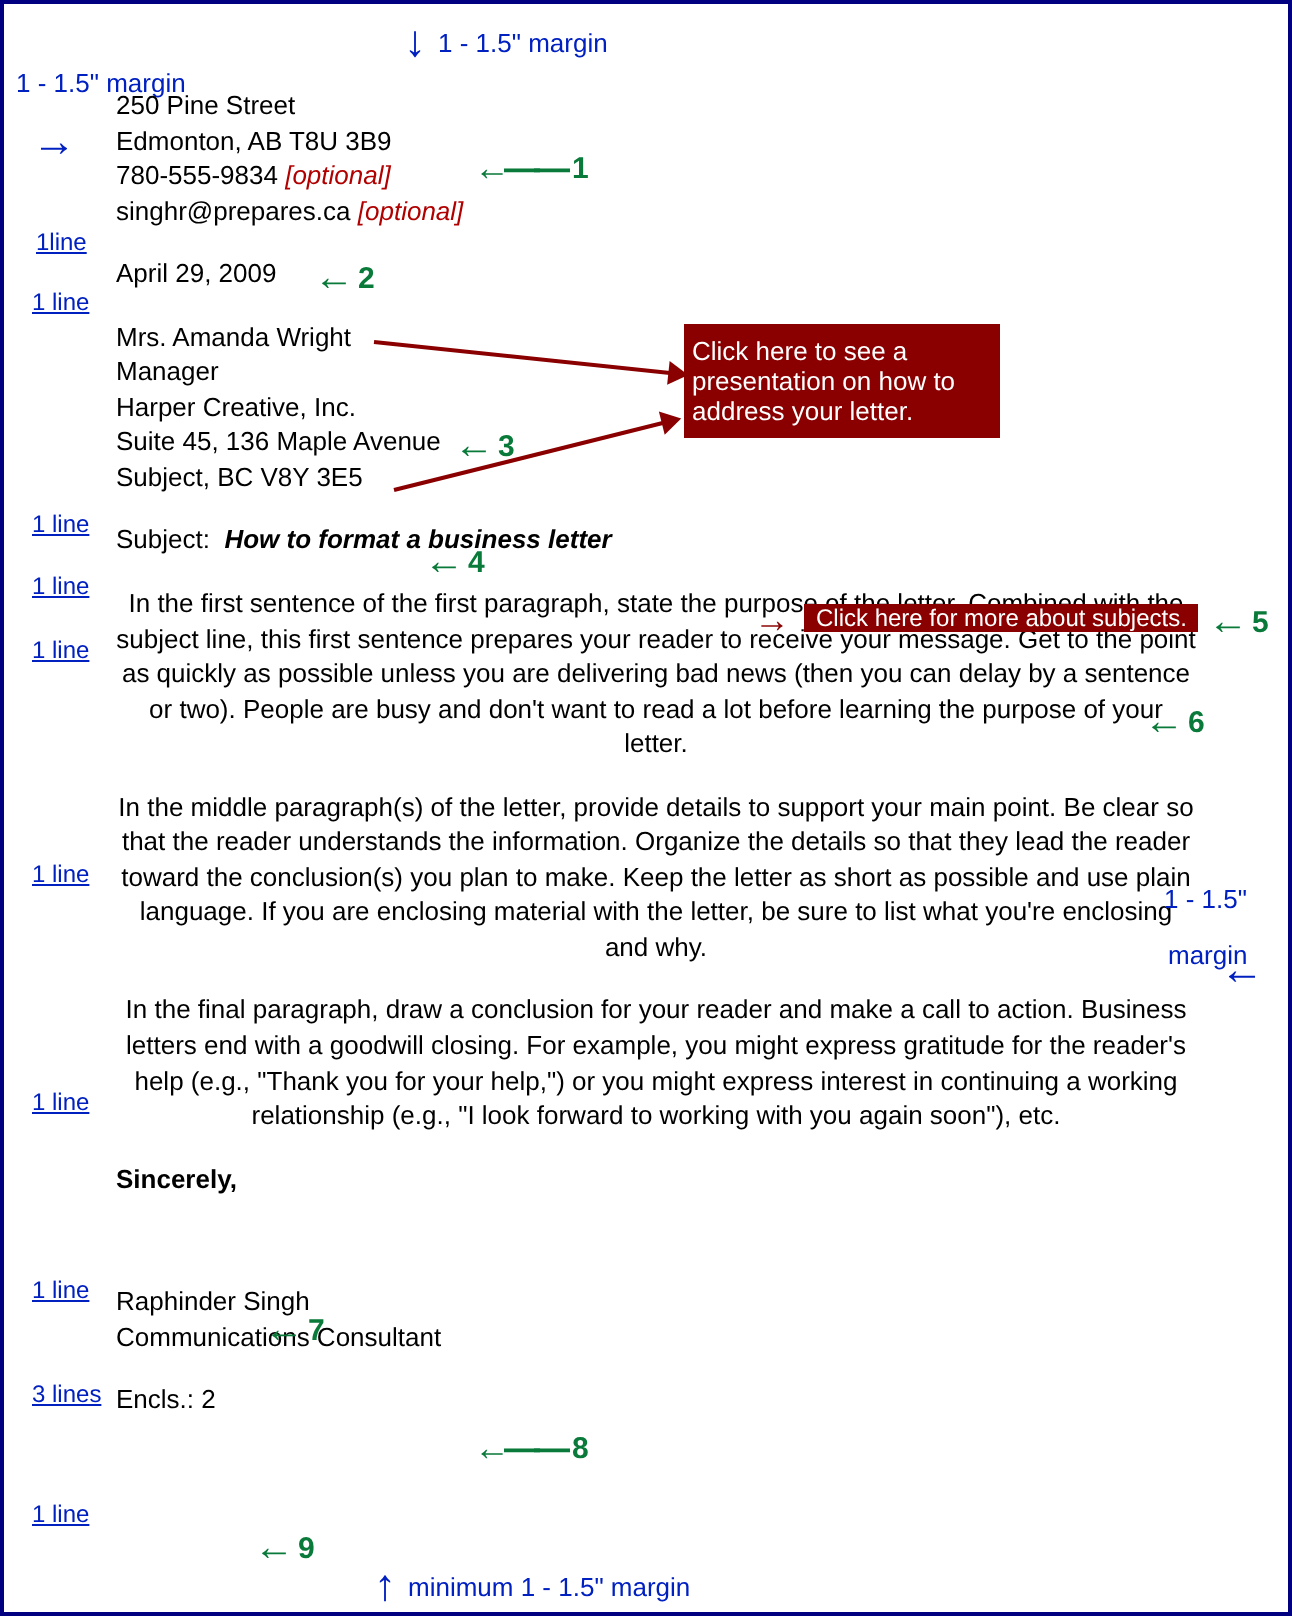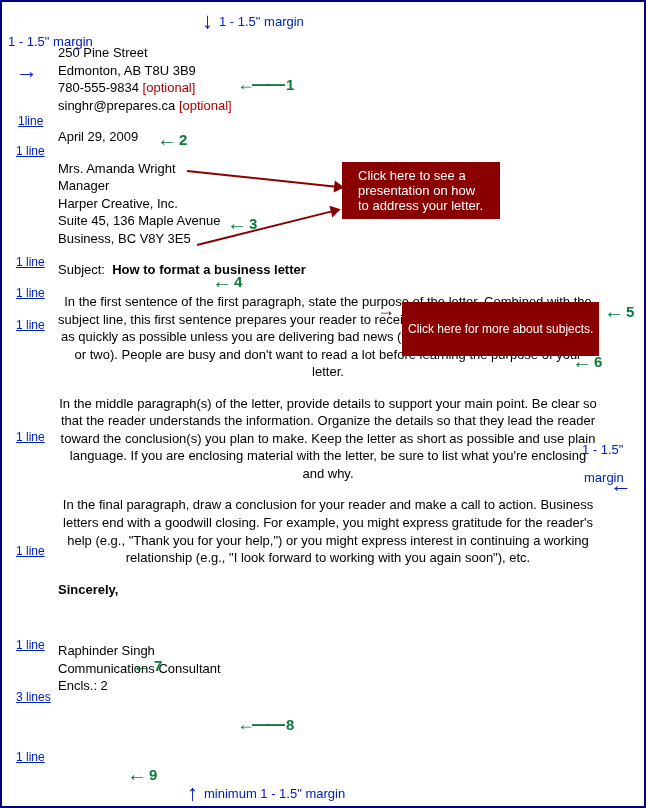--- a/index.html
+++ b/index.html
@@ -19,26 +19,26 @@
     position: absolute;
     left: 56px;
     top: 42px;
     width: 540px;
     font-size: 13px;
     color: #000;
     line-height: 1.35;
   }
   .block { margin-bottom: 14px; }
   .line { display: block; }
-  .optional { color: #b00000; }
+  .optional { color: #b00000; font-style: italic; }
   .subject-label { }
-  .subject-text { font-weight: bold; }
+  .subject-text { font-weight: bold; font-style: italic; }
   .para { margin-bottom: 14px; text-align: center; }
   .closing { margin-top: 4px; margin-bottom: 44px; font-weight: bold; }
-  .sig-title { }
+  .sig-title { margin-bottom: 14px; }
   .encl { }
 
   
   .anno {
     position: absolute;
     color: #0020c0;
     font-size: 13px;
     white-space: nowrap;
   }
   .anno.small { font-size: 12px; text-decoration: underline; }
@@ -115,27 +115,27 @@
     border-top: 6px solid transparent;
     border-bottom: 6px solid transparent;
   }
 
   
   .redbox {
     position: absolute;
     background: #8a0000;
     color: #fff;
     font-size: 13px;
-    padding: 6px 16px;
+    padding: 6px 4px;
     box-sizing: border-box;
     cursor: pointer;
   }
   .redbox.small {
     font-size: 12px;
-    padding: 20px 6px;
+    padding: 0 6px;
     white-space: nowrap;
   }
 </style>
 </head>
 <body>
 
 <div class="page">
 
   <div class="anno" style="left:200px; top:6px; display:flex; align-items:center; gap:6px;">
     <span class="arrow-blue-down"></span>
@@ -166,21 +166,21 @@
 
     <div class="block">
       <span>April 29, 2009</span>
     </div>
 
     <div class="block">
       <span class="line">Mrs. Amanda Wright</span>
       <span class="line">Manager</span>
       <span class="line">Harper Creative, Inc.</span>
       <span class="line">Suite 45, 136 Maple Avenue</span>
-      <span class="line">Business, BC V8Y 3E5</span>
+      <span class="line">Subject, BC V8Y 3E5</span>
     </div>
 
 
     <div class="block">
       <span class="subject-label">Subject:</span>&nbsp;
       <span class="subject-text">How to format a business letter</span>
     </div>
 
     <div class="para">In the first sentence of the first paragraph, state the purpose of the letter. Combined with the subject line, this first sentence prepares your reader to receive your message. Get to the point as quickly as possible unless you are delivering bad news (then you can delay by a sentence or two). People are busy and don't want to read a lot before learning the purpose of your letter.</div>
     <div class="para">In the middle paragraph(s) of the letter, provide details to support your main point. Be clear so that the reader understands the information. Organize the details so that they lead the reader toward the conclusion(s) you plan to make. Keep the letter as short as possible and use plain language. If you are enclosing material with the letter, be sure to list what you're enclosing and why.</div>

